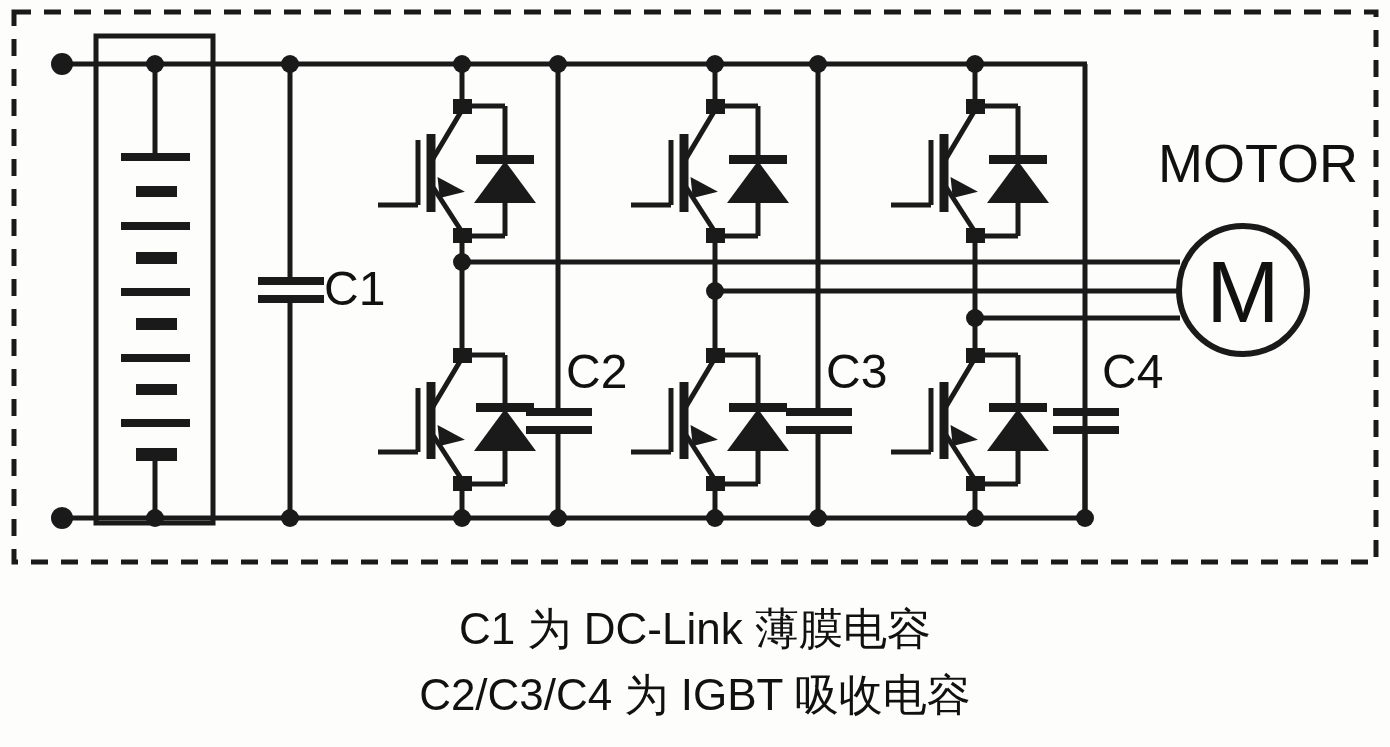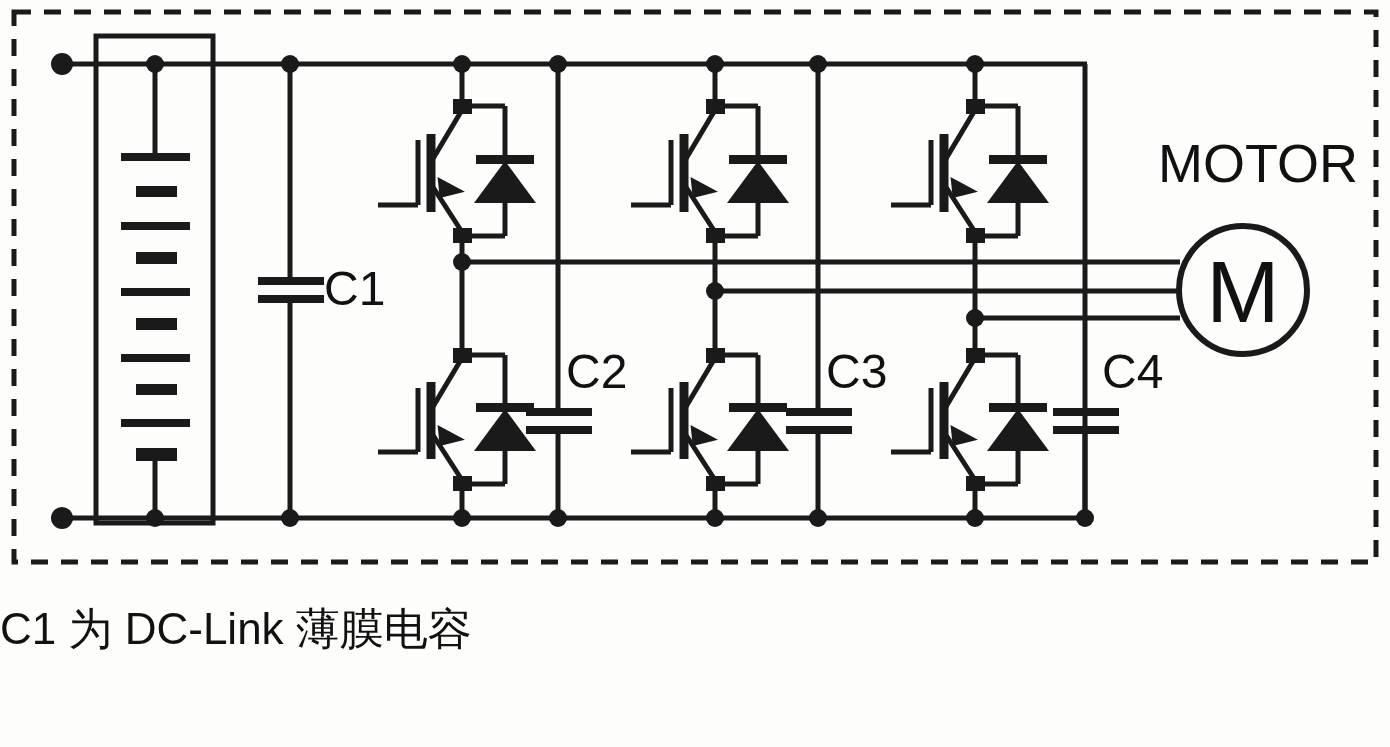--- a/index.html
+++ b/index.html
@@ -73,20 +73,21 @@
     font-family: "Liberation Sans", sans-serif;
     fill: #111111;
     font-size: 54px;
     text-anchor: middle;
   }
   .caption-block {
     position: absolute;
     left: 0;
     top: 596px;
     width: 1390px;
+    text-align: center;
   }
   .caption-line {
     font-family: "Liberation Sans", "DejaVu Sans", sans-serif;
     font-size: 44px;
     color: #111111;
     line-height: 66px;
     white-space: pre;
   }
 </style>
 </head>
@@ -326,15 +327,16 @@
 
     <text class="label" x="324" y="305">C1</text>
     <text class="label" x="566" y="388">C2</text>
     <text class="label" x="826" y="388">C3</text>
     <text class="label" x="1102" y="388">C4</text>
 
   </svg>
 
   <div class="caption-block">
     <div class="caption-line">C1 为 DC-Link 薄膜电容</div>
+    <div class="caption-line">C2/C3/C4 为 IGBT 吸收电容</div>
   </div>
 
 </div>
 
 </body></html>

